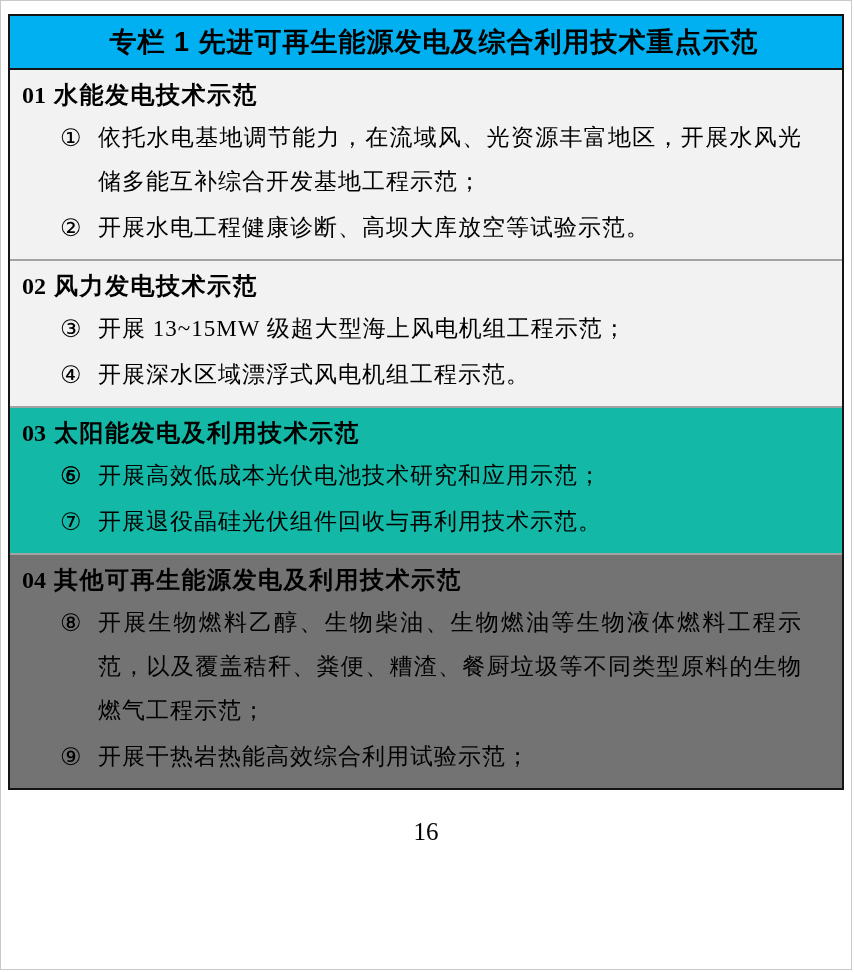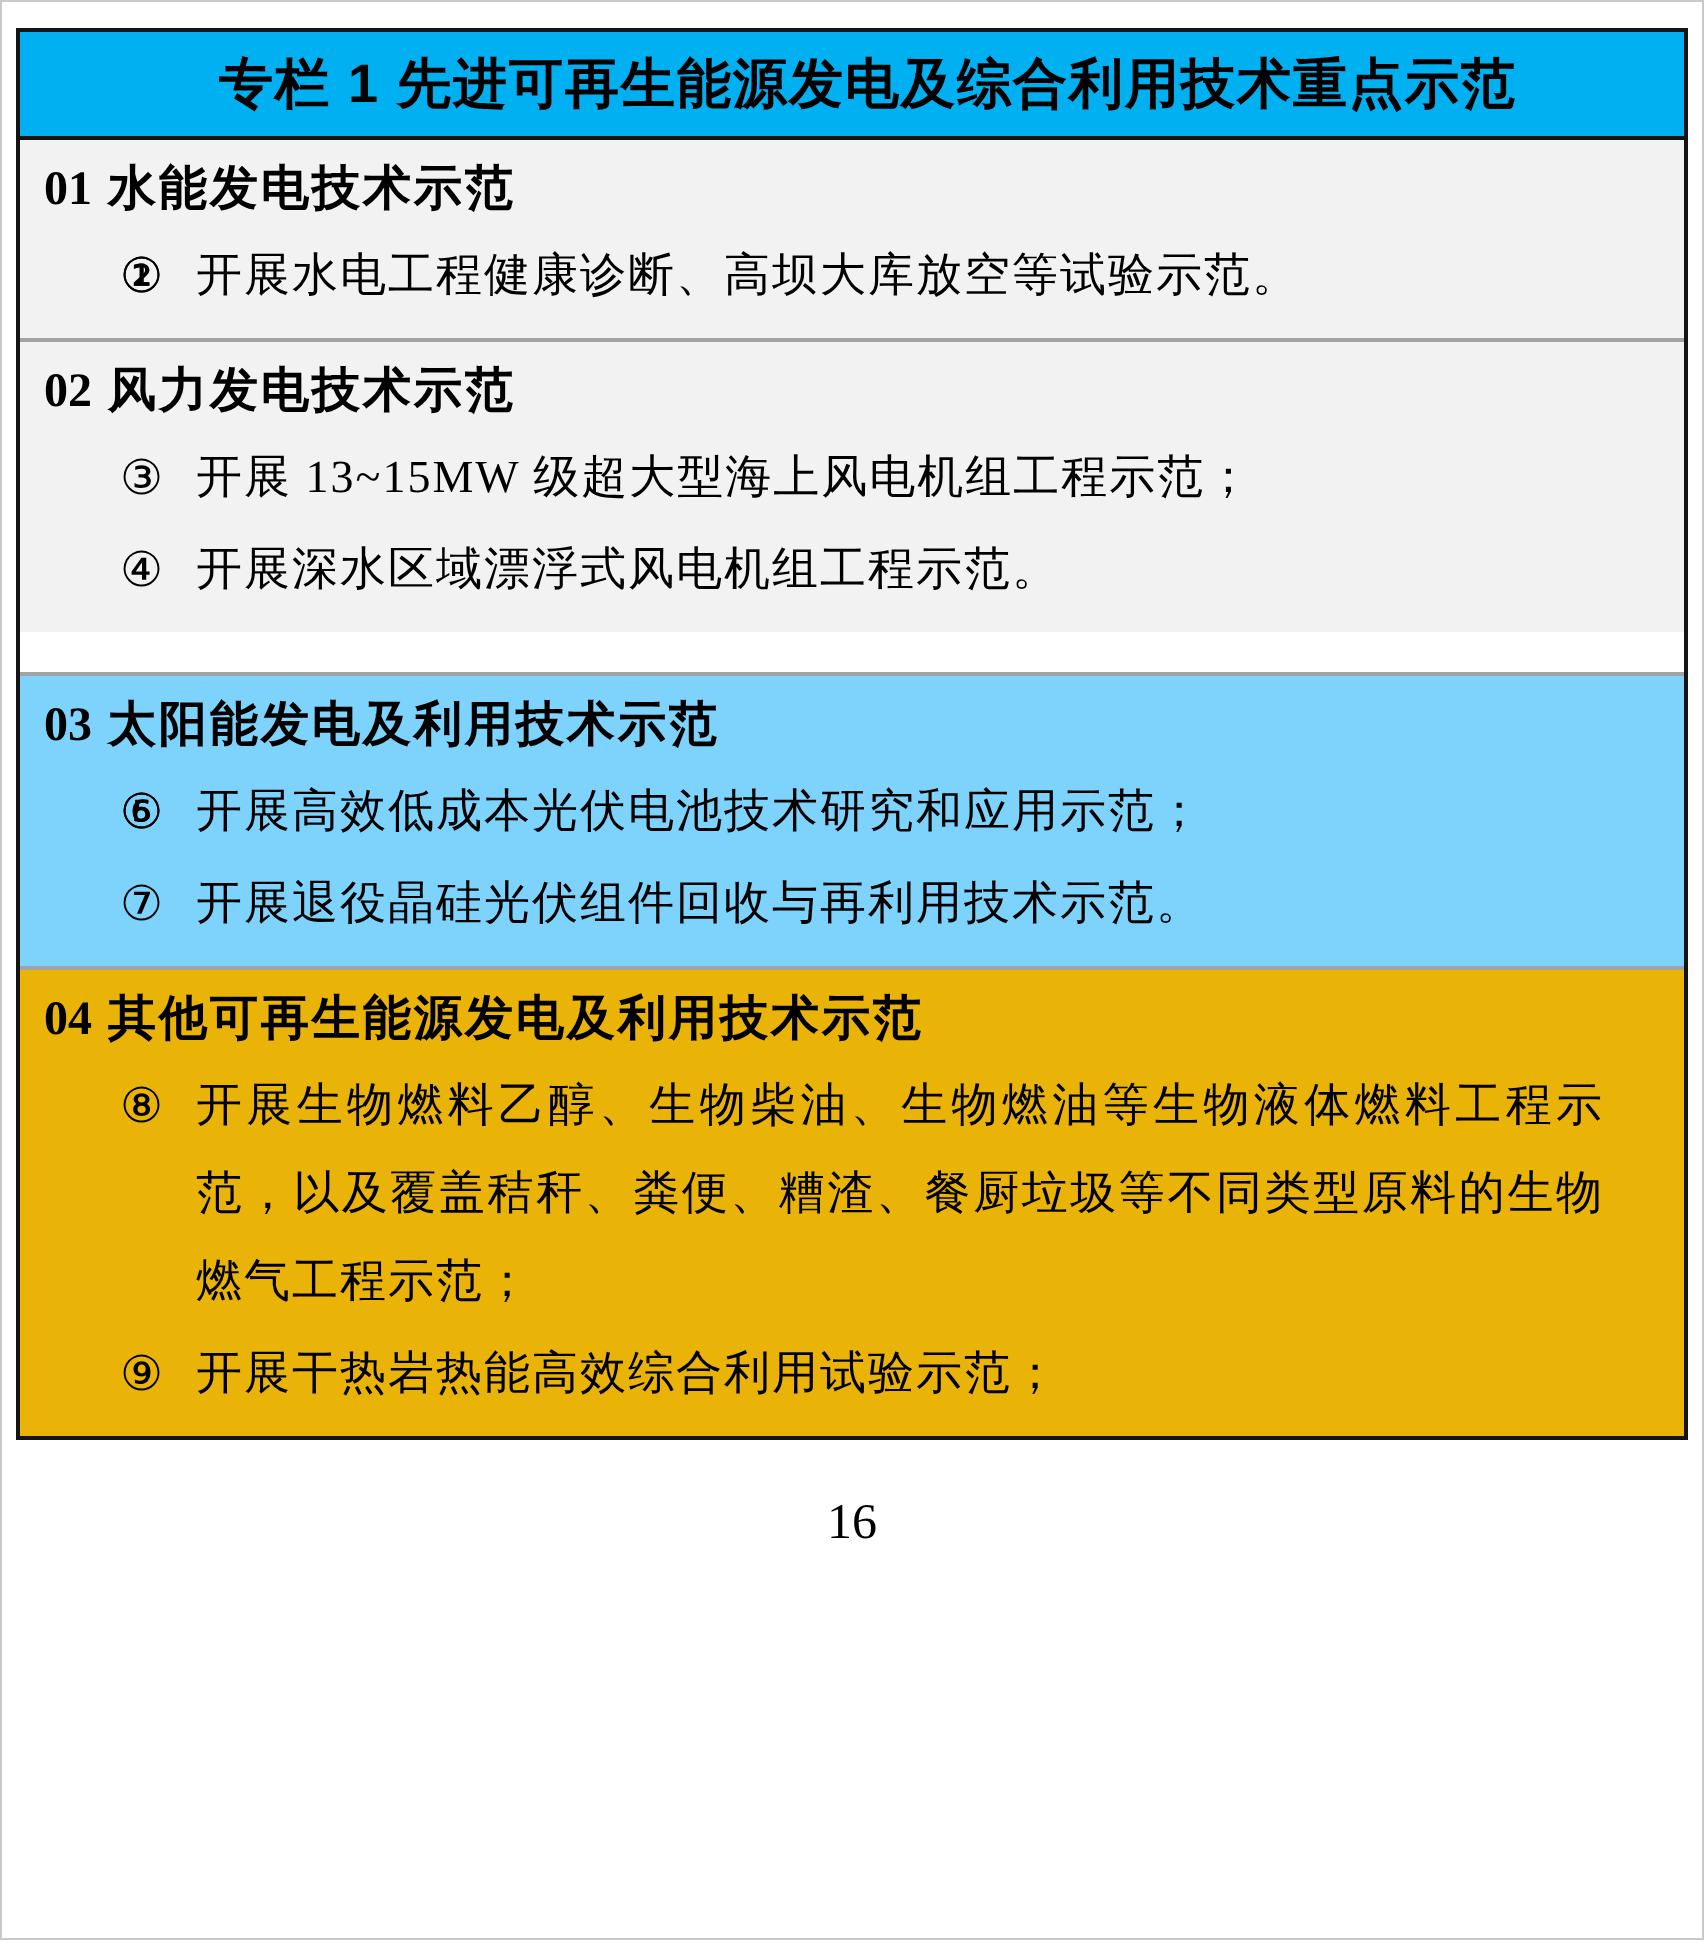--- a/index.html
+++ b/index.html
@@ -80,20 +80,21 @@
   <div class="panel">
     <div class="panel-header" style="background: rgb(0, 176, 240);">专栏 1  先进可再生能源发电及综合利用技术重点示范</div>
     <div id="sections">
   <div class="section" style="background: rgb(242, 242, 242);">
     <div class="section-title">
       <span class="sec-num">01</span><span class="sec-title-text">水能发电技术示范</span>
     </div>
 
   <div class="item">
     <span class="marker">①</span>
+    <span class="item-text">依托水电基地调节能力，在流域风、光资源丰富地区，开展水风光储多能互补综合开发基地工程示范；</span>
   </div>
 
   <div class="item">
     <span class="marker">②</span>
     <span class="item-text">开展水电工程健康诊断、高坝大库放空等试验示范。</span>
   </div>
 </div>
 
   <div class="section" style="background: rgb(242, 242, 242);">
     <div class="section-title">
@@ -104,41 +105,41 @@
     <span class="marker">③</span>
     <span class="item-text">开展 13~15MW 级超大型海上风电机组工程示范；</span>
   </div>
 
   <div class="item">
     <span class="marker">④</span>
     <span class="item-text">开展深水区域漂浮式风电机组工程示范。</span>
   </div>
 </div>
 
-  <div class="section" style="background: #7dd3fc; margin-top: 20px;">
+  <div class="section" style="background: #14b8a6;">
     <div class="section-title">
       <span class="sec-num">03</span><span class="sec-title-text">太阳能发电及利用技术示范</span>
     </div>
 
   <div class="item">
     <span class="marker">⑤</span>
   </div>
 
   <div class="item">
     <span class="marker">⑥</span>
     <span class="item-text">开展高效低成本光伏电池技术研究和应用示范；</span>
   </div>
 
   <div class="item">
     <span class="marker">⑦</span>
     <span class="item-text">开展退役晶硅光伏组件回收与再利用技术示范。</span>
   </div>
 </div>
 
-  <div class="section" style="background: #eab308;">
+  <div class="section" style="background: #737373;">
     <div class="section-title">
       <span class="sec-num">04</span><span class="sec-title-text">其他可再生能源发电及利用技术示范</span>
     </div>
 
   <div class="item">
     <span class="marker">⑧</span>
     <span class="item-text">开展生物燃料乙醇、生物柴油、生物燃油等生物液体燃料工程示范，以及覆盖秸秆、粪便、糟渣、餐厨垃圾等不同类型原料的生物燃气工程示范；</span>
   </div>
 
   <div class="item">

